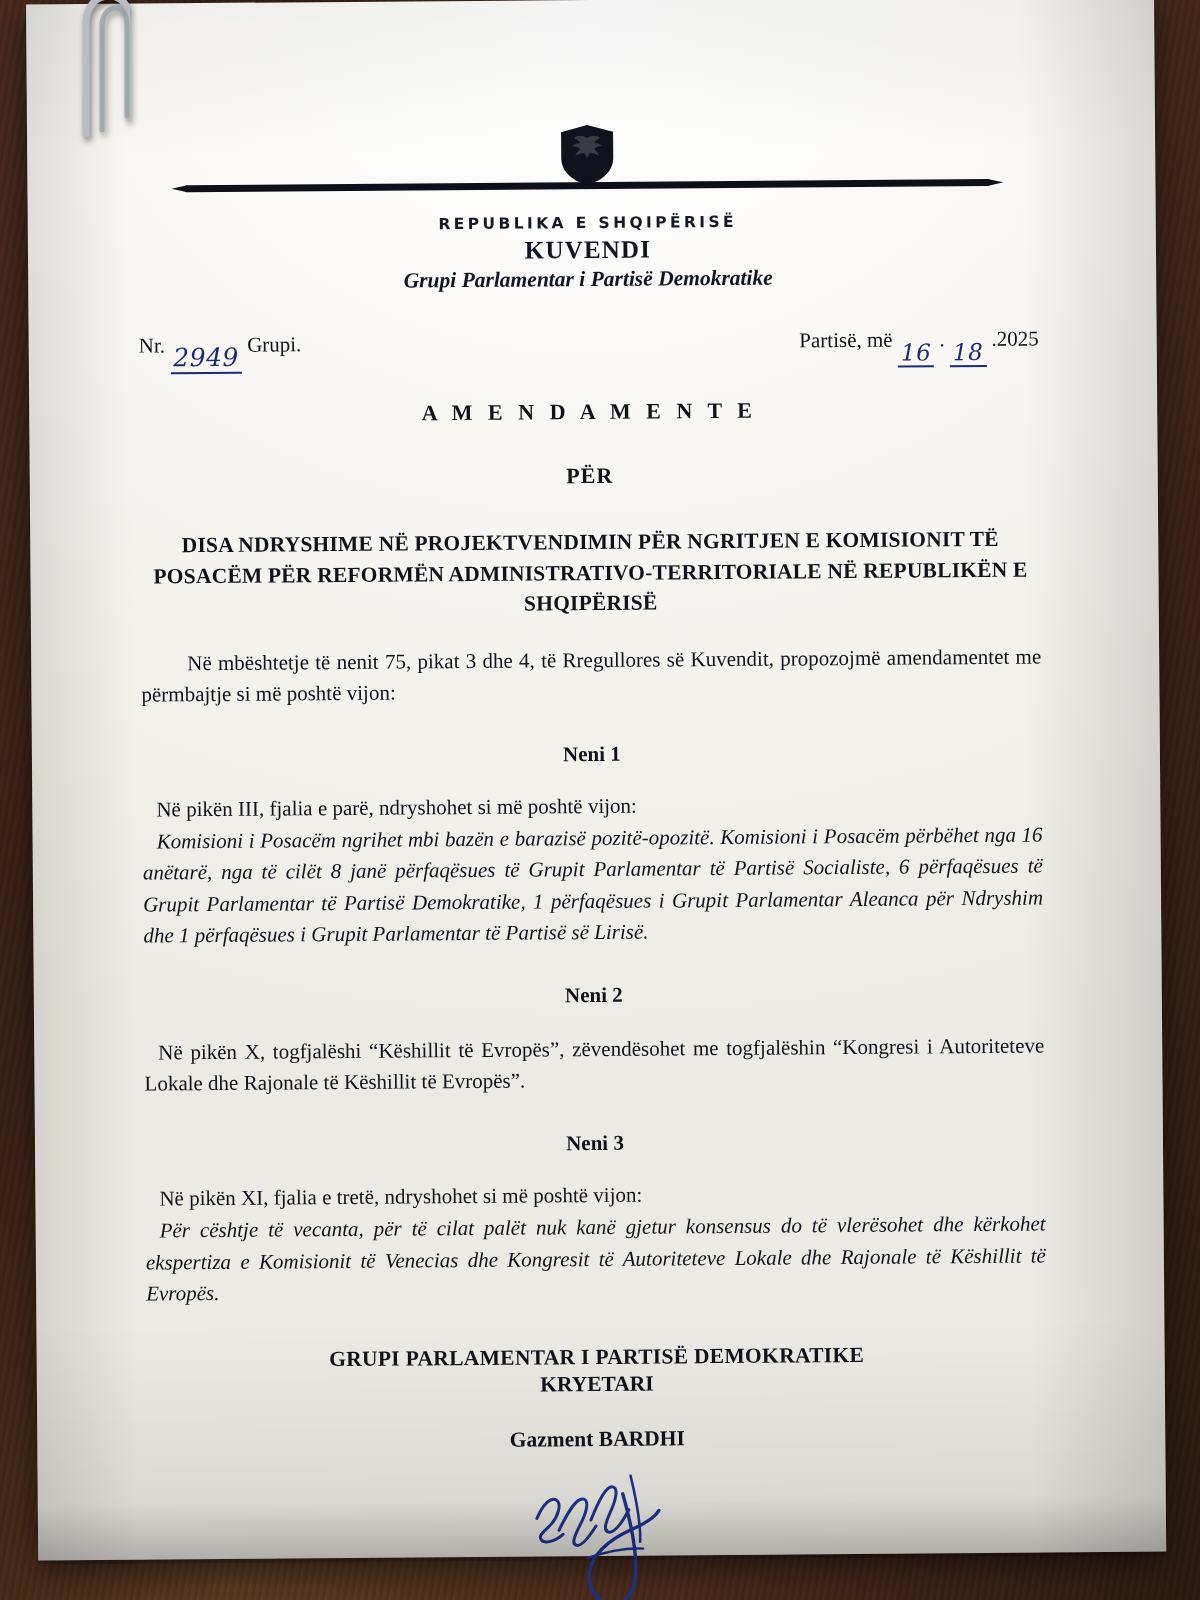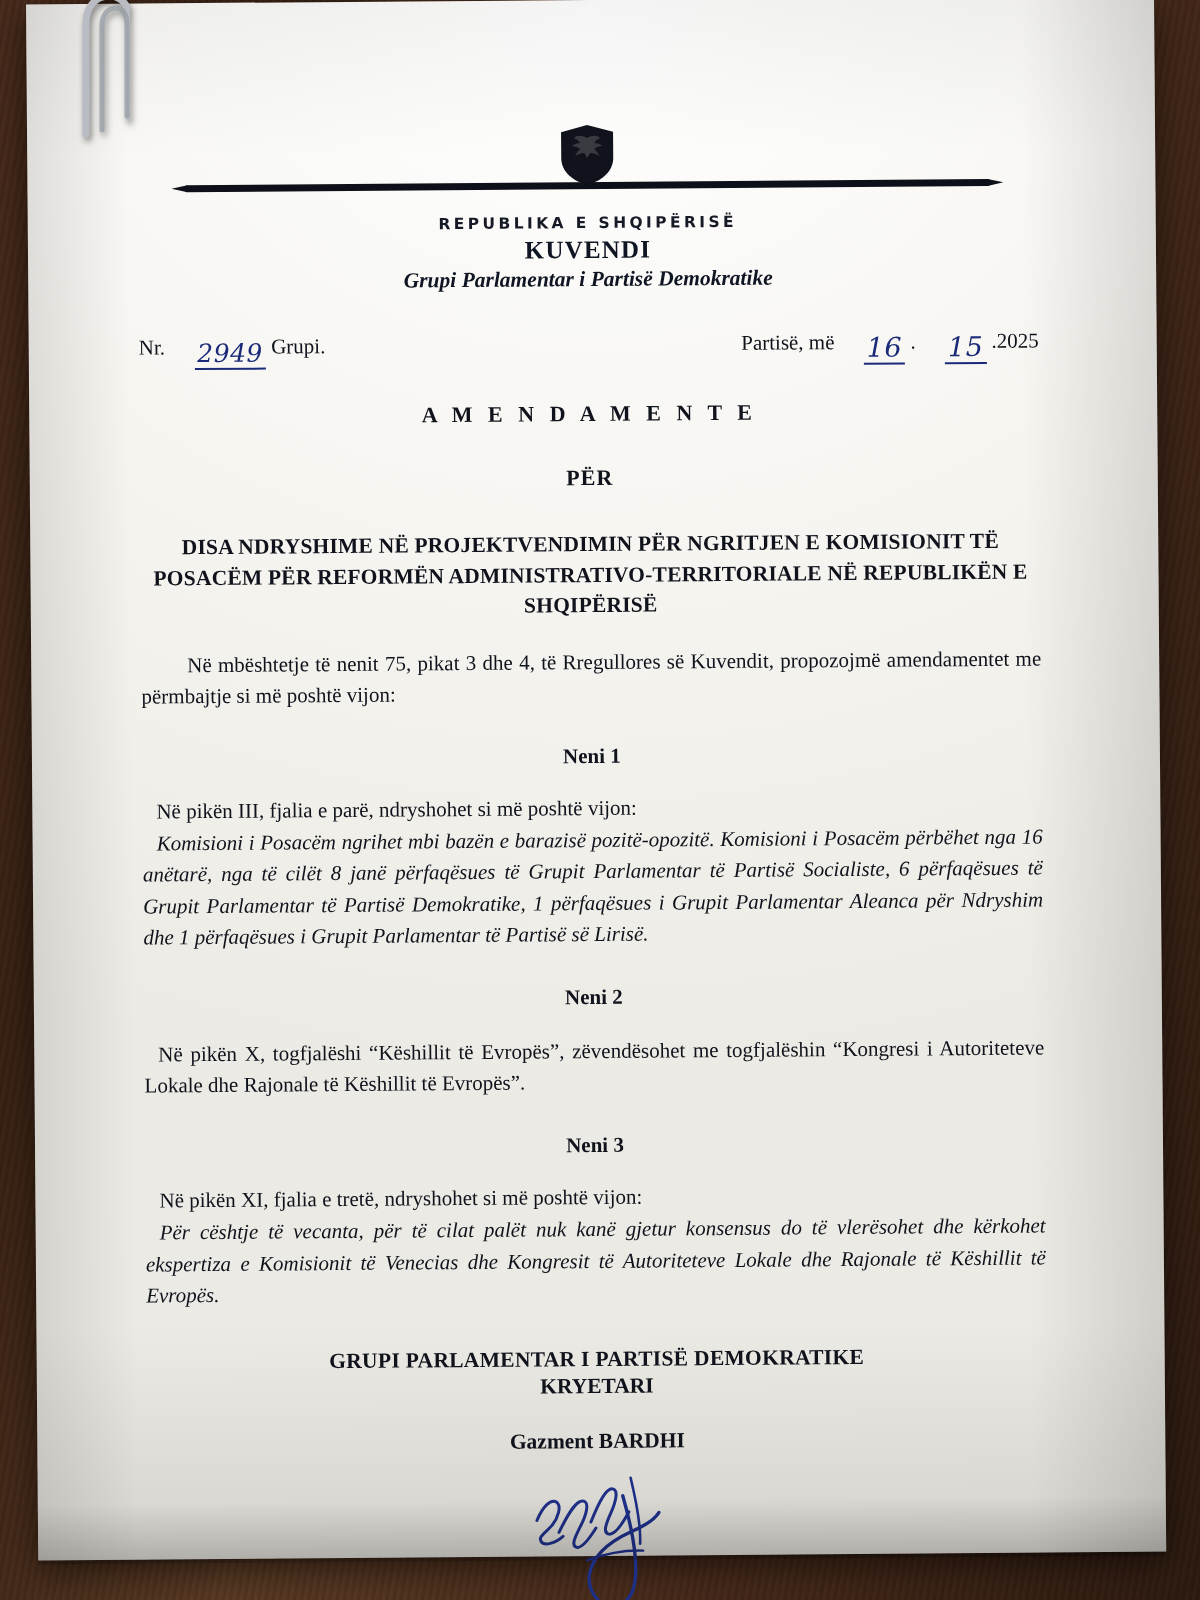--- a/index.html
+++ b/index.html
@@ -153,25 +153,24 @@
   .prot-left, .prot-right { white-space: nowrap; }
 
   .hand {
     font-family: "DejaVu Serif", serif;
     color: #1a2a78;
     font-size: 25px;
     font-style: italic;
     letter-spacing: .5px;
     position: relative;
     padding: 0 3px;
-    top: 8px;
-    margin-left: 24px;
+    top: 14px;
   }
   .hand.u { border-bottom: 2px solid #1a2a78; }
-  .hand.small { font-size: 27px; }
+  .hand.small { font-size: 23px; }
 
   .title-amend {
     text-align: center;
     font-weight: 700;
     font-size: 22px;
     letter-spacing: 5px;
     margin-top: 44px;
   }
   .title-per {
     text-align: center;
@@ -275,21 +274,21 @@
     <div class="protline">
       <div class="prot-left">
         <span>Nr.</span>
         <span class="hand u">2949</span>
         <span>Grupi.</span>
       </div>
       <div class="prot-right">
         <span>Partisë, më</span>
         <span class="hand u small">16</span>
         <span>.</span>
-        <span class="hand u small">15</span>
+        <span class="hand u small">18</span>
         <span>.2025</span>
       </div>
     </div>
 
     <div class="title-amend">A M E N D A M E N T E</div>
     <div class="title-per">PËR</div>
     <div class="title-main">DISA NDRYSHIME NË PROJEKTVENDIMIN PËR NGRITJEN E KOMISIONIT TË POSACËM PËR REFORMËN ADMINISTRATIVO-TERRITORIALE NË REPUBLIKËN E SHQIPËRISË</div>
 
     <p class="body indent">Në mbështetje të nenit 75, pikat 3 dhe 4, të Rregullores së Kuvendit, propozojmë amendamentet me përmbajtje si më poshtë vijon:</p>
 

